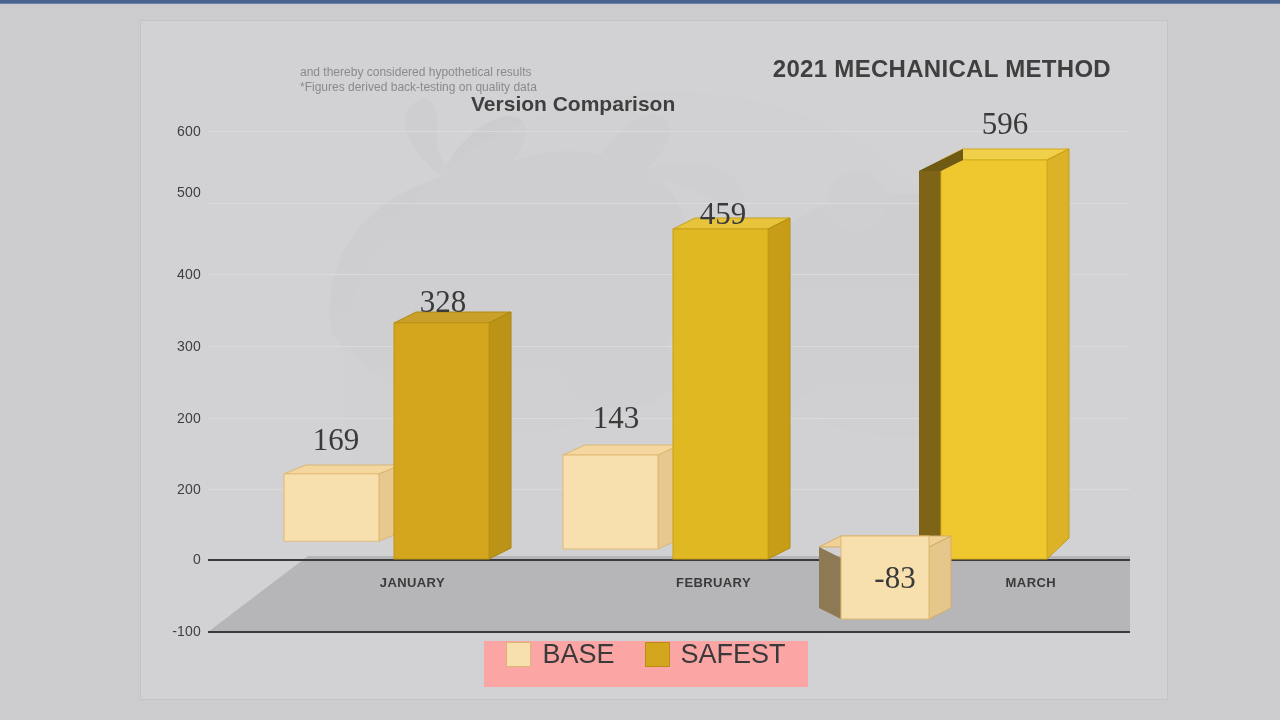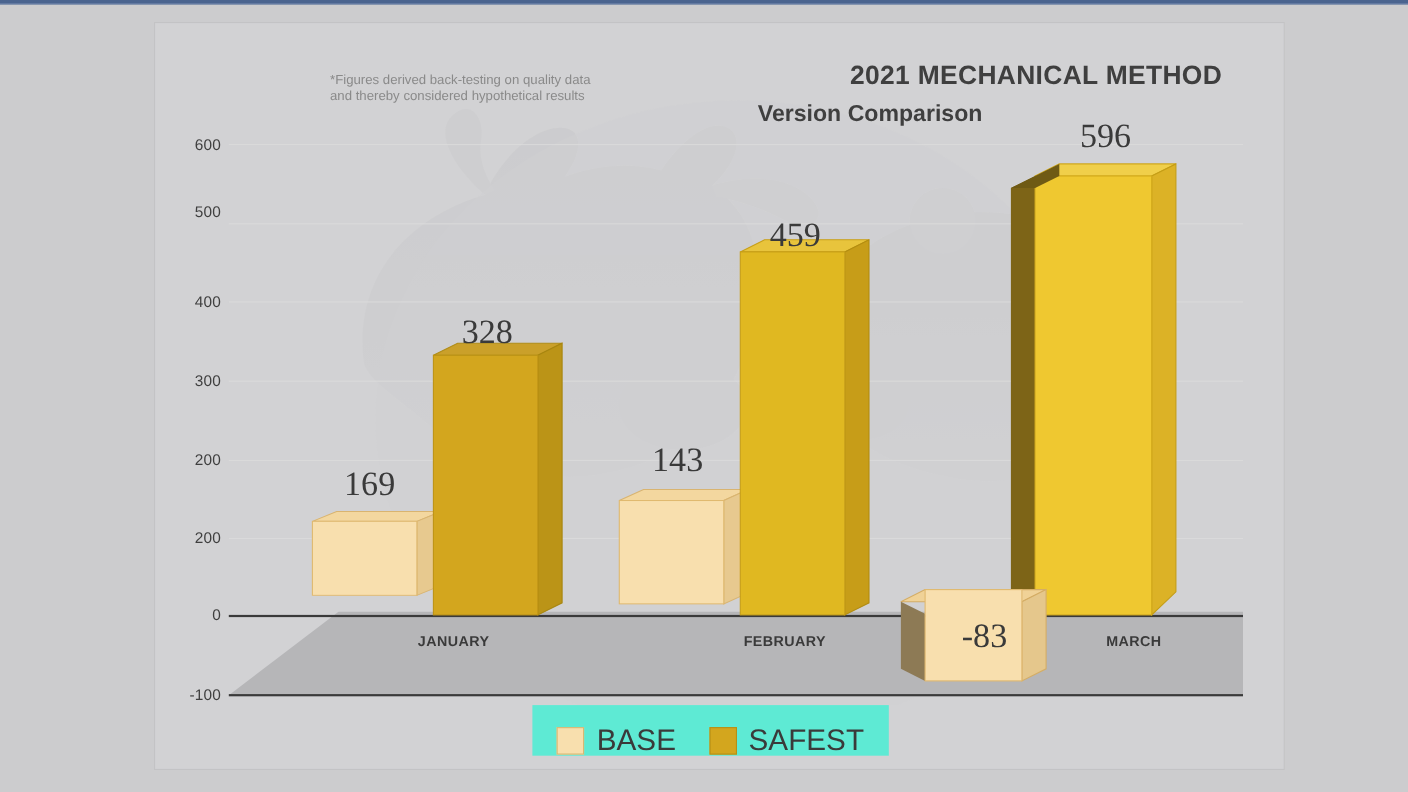--- a/index.html
+++ b/index.html
@@ -61,32 +61,32 @@
   .vallabel{
     position:absolute;font-size:31px;color:#3a3a3a;text-align:center;
     font-family:Liberation Serif, serif;
   }
   
   #title{
     position:absolute;left:330px;top:34px;width:640px;text-align:right;
     font-size:24px;font-weight:bold;color:#3f3f3f;letter-spacing:.3px;
   }
   #subtitle{
-    position:absolute;left:330px;top:71px;width:640px;text-align:center;
+    position:absolute;left:330px;top:71px;width:640px;text-align:left;
     font-size:21px;font-weight:bold;color:#3f3f3f;
   }
   #footnote{
     position:absolute;left:159px;top:44px;width:290px;
     font-size:12px;color:#8a8a8a;line-height:15px;
   }
   
   #legend{
     position:absolute;left:484px;top:641px;width:324px;height:46px;
-    background:#5eead4;
-    display:flex;align-items:flex-end;justify-content:center;gap:30px;
+    background:#fca5a5;
+    display:flex;align-items:flex-start;justify-content:center;gap:30px;
   }
   .legend-item{display:flex;align-items:center;gap:11px;}
   .swatch{width:23px;height:23px;display:block;}
   .legend-label{font-size:27px;color:#3a3a3a;line-height:27px;}
 </style>
 </head>
 <body>
 
 <div id="topstrip">
     <div class="inner"></div>
@@ -118,22 +118,22 @@
              C660 110 716 140 736 190 C754 236 744 290 708 322
              C676 350 626 362 578 354 C530 346 492 328 470 300 Z" fill="url(#wg)"></path>
     <circle cx="700" cy="128" r="34" fill="#c6c6c8"></circle>
     <circle cx="566" cy="120" r="30" fill="#c6c6c8"></circle>
     <ellipse cx="492" cy="288" rx="42" ry="30" fill="#c8c8ca"></ellipse>
 
     <ellipse cx="380" cy="300" rx="330" ry="290" fill="#cfcfd1" opacity=".35"></ellipse>
   </svg>
 
   <div id="footnote">
+    <div>and thereby considered hypothetical results</div>
     <div>*Figures derived back-testing on quality data</div>
-    <div>and thereby considered hypothetical results</div>
   </div>
 
   <div id="title">2021 MECHANICAL METHOD</div>
   <div id="subtitle">Version Comparison</div>
 </div>
 
 <div class="plot">
 
   <div class="gridline" style="top:131px"></div>
   <div class="gridline" style="top:203px"></div>

